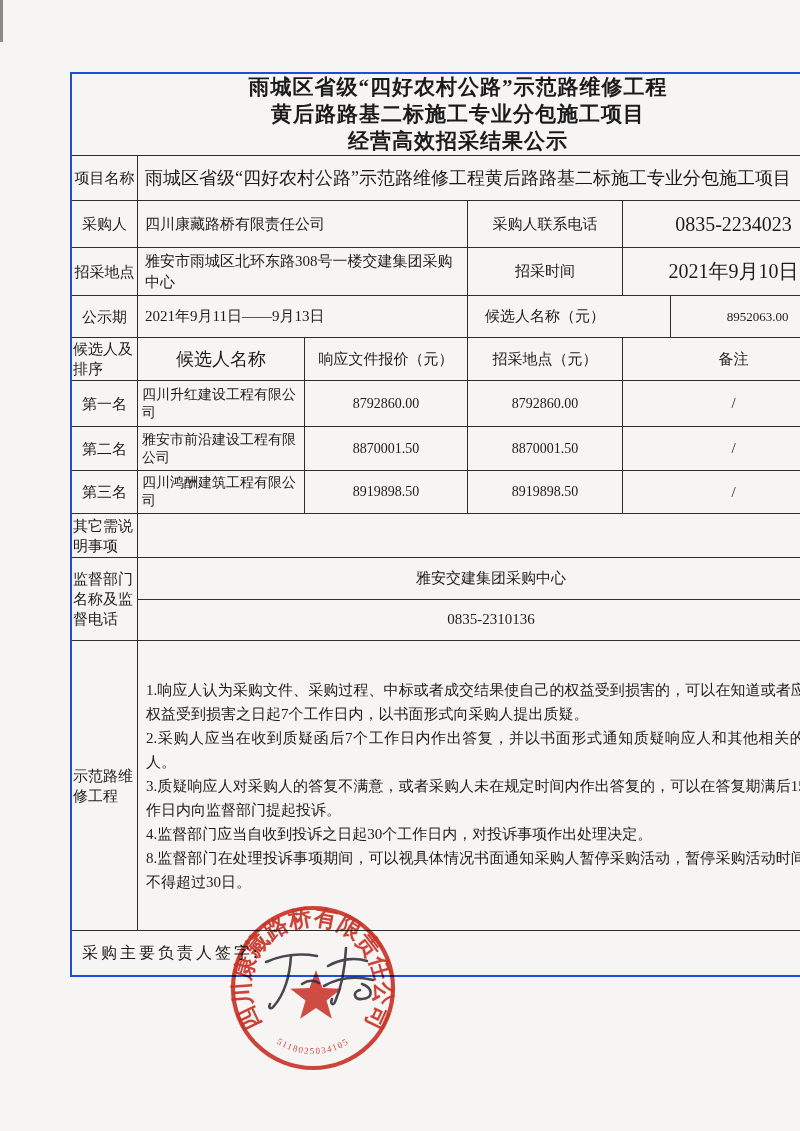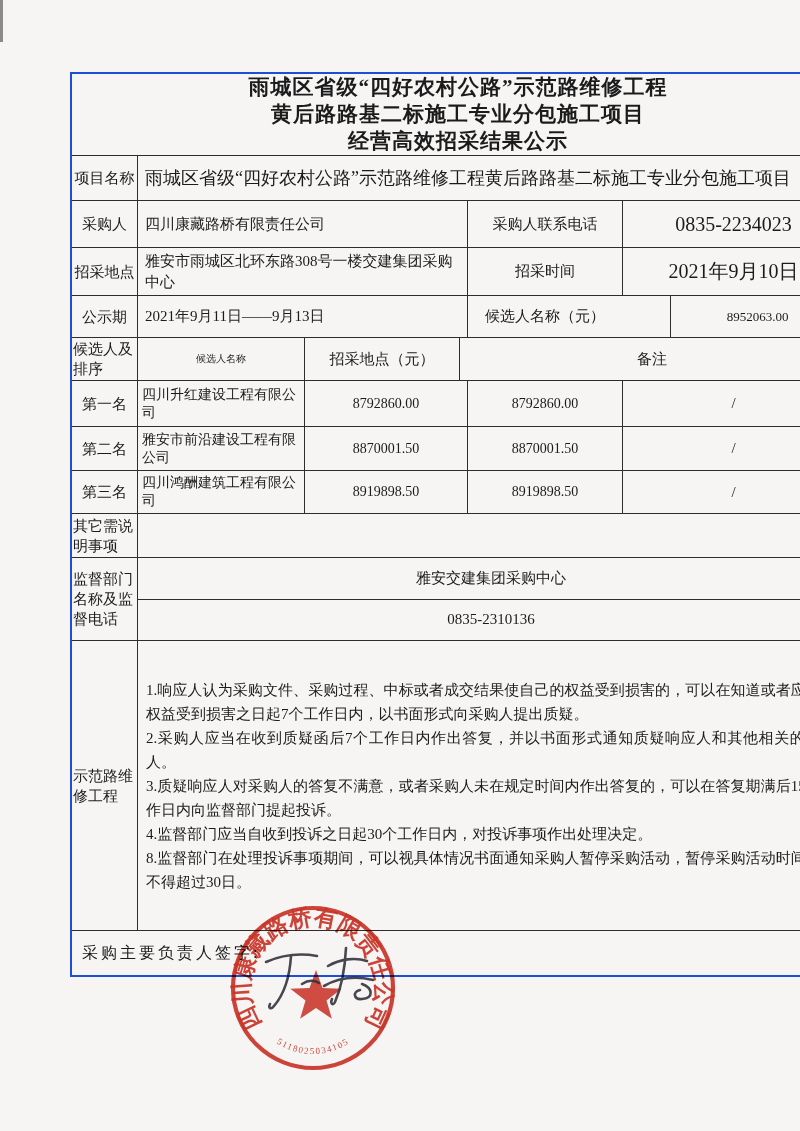--- a/index.html
+++ b/index.html
@@ -42,21 +42,21 @@
   }
   .lbl.center { text-align: left; }
 
   .val-wide  { flex: 1; font-size: 18px; padding: 0 7px; }
   .val-main  { width: 330px; flex-shrink: 0; font-size: 15px; padding: 0 7px; line-height: 21px; }
   .mid-lbl   { width: 155px; flex-shrink: 0; font-size: 15px; justify-content: center; text-align: right; }
   .val-right { flex: 1; font-size: 20px; justify-content: center; text-align: center; }
   .val-right.small { font-size: 13px; margin-left: 48px; }
 
   .cand-name  { width: 167px; flex-shrink: 0; font-size: 14px; padding: 0 4px; }
-  .cand-name.hdr { justify-content: center; text-align: center; font-size: 10px; }
+  .cand-name.hdr { justify-content: center; text-align: center; font-size: 18px; }
   .cand-bid   { width: 163px; flex-shrink: 0; font-size: 14px; justify-content: center; text-align: center; }
   .cand-final { width: 155px; flex-shrink: 0; font-size: 14px; justify-content: center; text-align: center; }
   .cand-note  { flex: 1; font-size: 15px; justify-content: center; text-align: center; }
   .cand-hdr   { font-size: 15px; }
 
   .stack { flex: 1; display: flex; flex-direction: column; border-left: 1.5px solid #2d2d2d; }
   .stack .sub {
     flex: 1; display: flex; align-items: center; justify-content: center;
     font-size: 15px; text-align: center;
   }
@@ -111,20 +111,21 @@
     <div class="r" style="height:42px">
       <div class="c lbl">公示期</div>
       <div class="c val-main">2021年9月11日——9月13日</div>
       <div class="c mid-lbl">候选人名称（元）</div>
       <div class="c val-right small">8952063.00</div>
     </div>
 
     <div class="r" style="height:43px">
       <div class="c lbl">候选人及排序</div>
       <div class="c cand-name hdr">候选人名称</div>
+      <div class="c cand-bid cand-hdr">响应文件报价（元）</div>
       <div class="c cand-final cand-hdr">招采地点（元）</div>
       <div class="c cand-note">备注</div>
     </div>
 
     <div class="r" style="height:46px">
       <div class="c lbl center">第一名</div>
       <div class="c cand-name">四川升红建设工程有限公司</div>
       <div class="c cand-bid">8792860.00</div>
       <div class="c cand-final">8792860.00</div>
       <div class="c cand-note">/</div>

